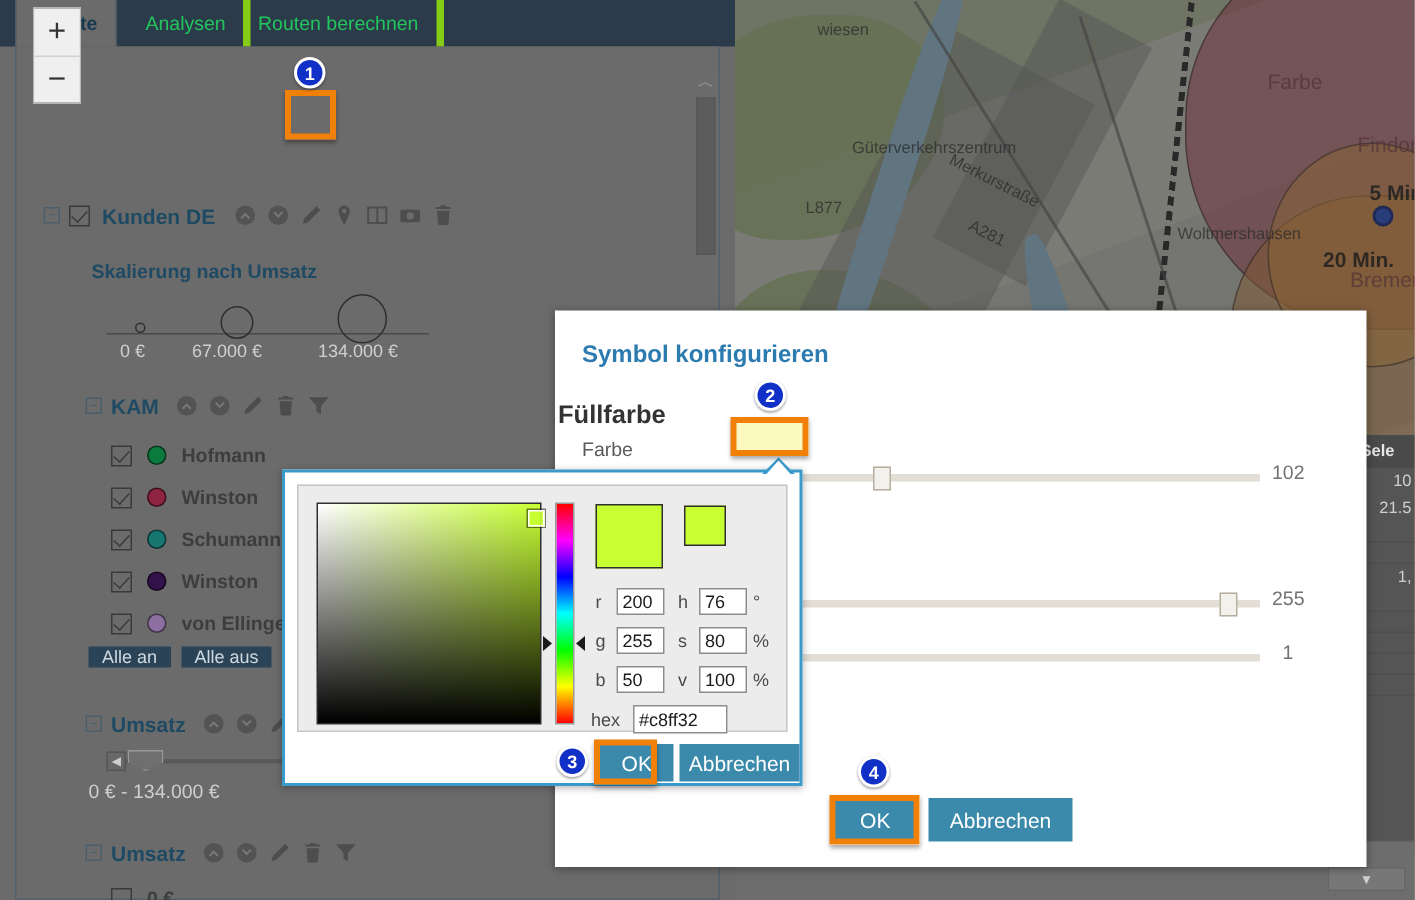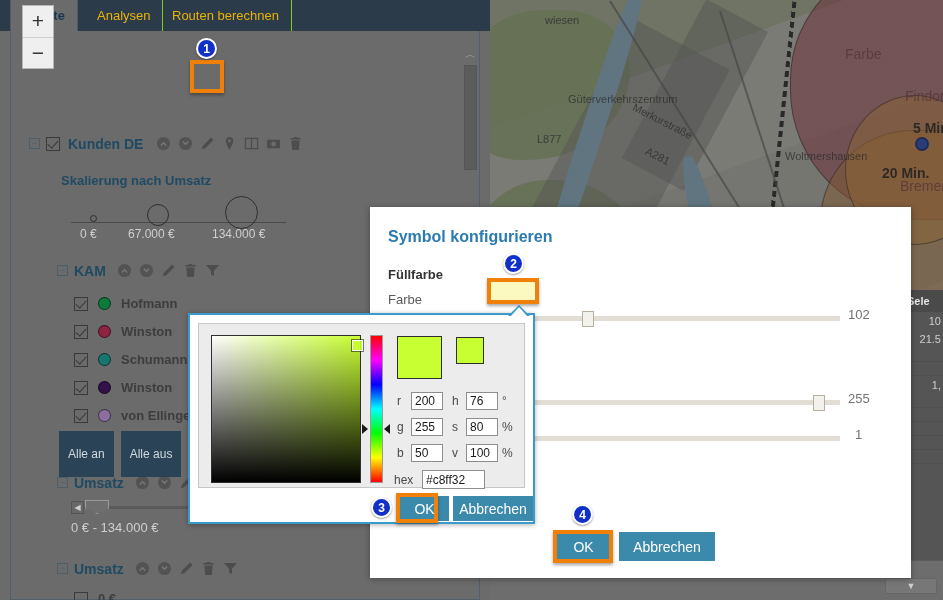--- a/index.html
+++ b/index.html
@@ -120,22 +120,22 @@
   #left-panel{
     position:absolute; left:0; top:0; width:490px; height:600px;
     background:#6b6b6b; z-index:3;
   }
   #tabbar{
     position:absolute; left:0; top:0; width:490px; height:31px;
     background:#2b3b49;
   }
   .tab{
     position:absolute; top:0; height:31px; line-height:31px;
-    padding:0 12px; font-size:13px; color:#eab308;
-    border-right:1px solid #84cc16; white-space:nowrap;
+    padding:0 12px; font-size:13px; color:#22c55e;
+    border-right:5px solid #84cc16; white-space:nowrap;
   }
   .tab.active{
     background:#6b6b6b; color:#17394f; font-weight:bold;
     border-left:1px solid #4b5b68; border-right:1px solid #4b5b68;
   }
   #panel-body{
     position:absolute; left:10px; top:31px; width:470px; height:569px;
     border-left:1px solid #50606d; border-right:1px solid #50606d;
     border-bottom:1px solid #50606d;
     background:#6b6b6b;
@@ -187,21 +187,21 @@
     color:#1f4a63; font-weight:bold; font-size:13px;
   }
   .scale-axis{
     position:absolute; left:60px; top:191px; width:215px; height:1px;
     background:#4a4a4a;
   }
   .scale-circ{ position:absolute; border:1.4px solid #2e2e2e; border-radius:50%; background:transparent;}
   .scale-txt{ position:absolute; color:#cfcfcf; font-size:12px; }
   .btn-dark{
     background:#2b4356; color:#cfd9e0; font-size:12px;
-    padding:16px 9px; border:none;
+    padding:0 9px; border:none;
   }
   .mini-slider{
     position:absolute; left:60px; top:470px; width:175px; height:13px;
   }
   .mini-slider .track{
     position:absolute; left:0; top:5px; width:175px; height:3px; background:#5a5a5a;
   }
   .mini-slider .lbtn{
     position:absolute; left:0; top:0; width:13px; height:13px;
     background:#686868; border:1px solid #555;
@@ -218,22 +218,22 @@
   #symbol-dialog{
     position:absolute; left:370px; top:207px; width:541px; height:371px;
     background:#ffffff; z-index:20;
     box-shadow:0 1px 6px rgba(0,0,0,.35);
   }
   #symbol-dialog .dlg-title{
     position:absolute; left:18px; top:21px;
     color:#2b7ab0; font-size:16px; font-weight:bold;
   }
   #symbol-dialog .sec-title{
-    position:absolute; left:18px; top:60px;
-    color:#333; font-size:13px; font-weight:bold;
+    position:absolute; left:2px; top:60px;
+    color:#333; font-size:17px; font-weight:bold;
   }
   #symbol-dialog .field-lbl{
     position:absolute; left:18px; top:85px;
     color:#5a5a5a; font-size:13px;
   }
   #color-swatch{
     position:absolute; left:489px; top:280px; width:48px; height:22px;
     background:#fbf8c0; border:1px solid #8a8a6a; z-index:22;
   }
   .dlg-slider{ position:absolute; height:14px; }
@@ -557,21 +557,21 @@
         <svg viewBox="0 0 16 16">
             <path d="M11.8 1.6 14.4 4.2 5.6 13 2 14l1-3.6 8.8-8.8z"></path>
           </svg>
       </span>
     </div>
     <div class="mini-slider">
       <div class="track"></div>
       <div class="lbtn">◀</div>
       <div class="thumb"></div>
     </div>
-    <div class="val-txt" style="left:60px; top:489px;">0 € - 134.000 €</div>
+    <div class="val-txt" style="left:48px; top:489px;">0 € - 134.000 €</div>
 
     <div class="row" style="left:46px; top:529px;">
       <span class="exp">−</span>
       <span class="lbl-head" style="margin-left:0;">Umsatz</span>
       <span class="ic" style="margin-left:10px;">
         <svg viewBox="0 0 16 16">
             <circle cx="8" cy="8" r="7" fill="#2e2e2e"></circle>
             <path d="M4.6 9.6 8 6.2l3.4 3.4-1 1L8 8.2l-2.4 2.4z" fill="#8f8f8f"></path>
           </svg>
       </span>

